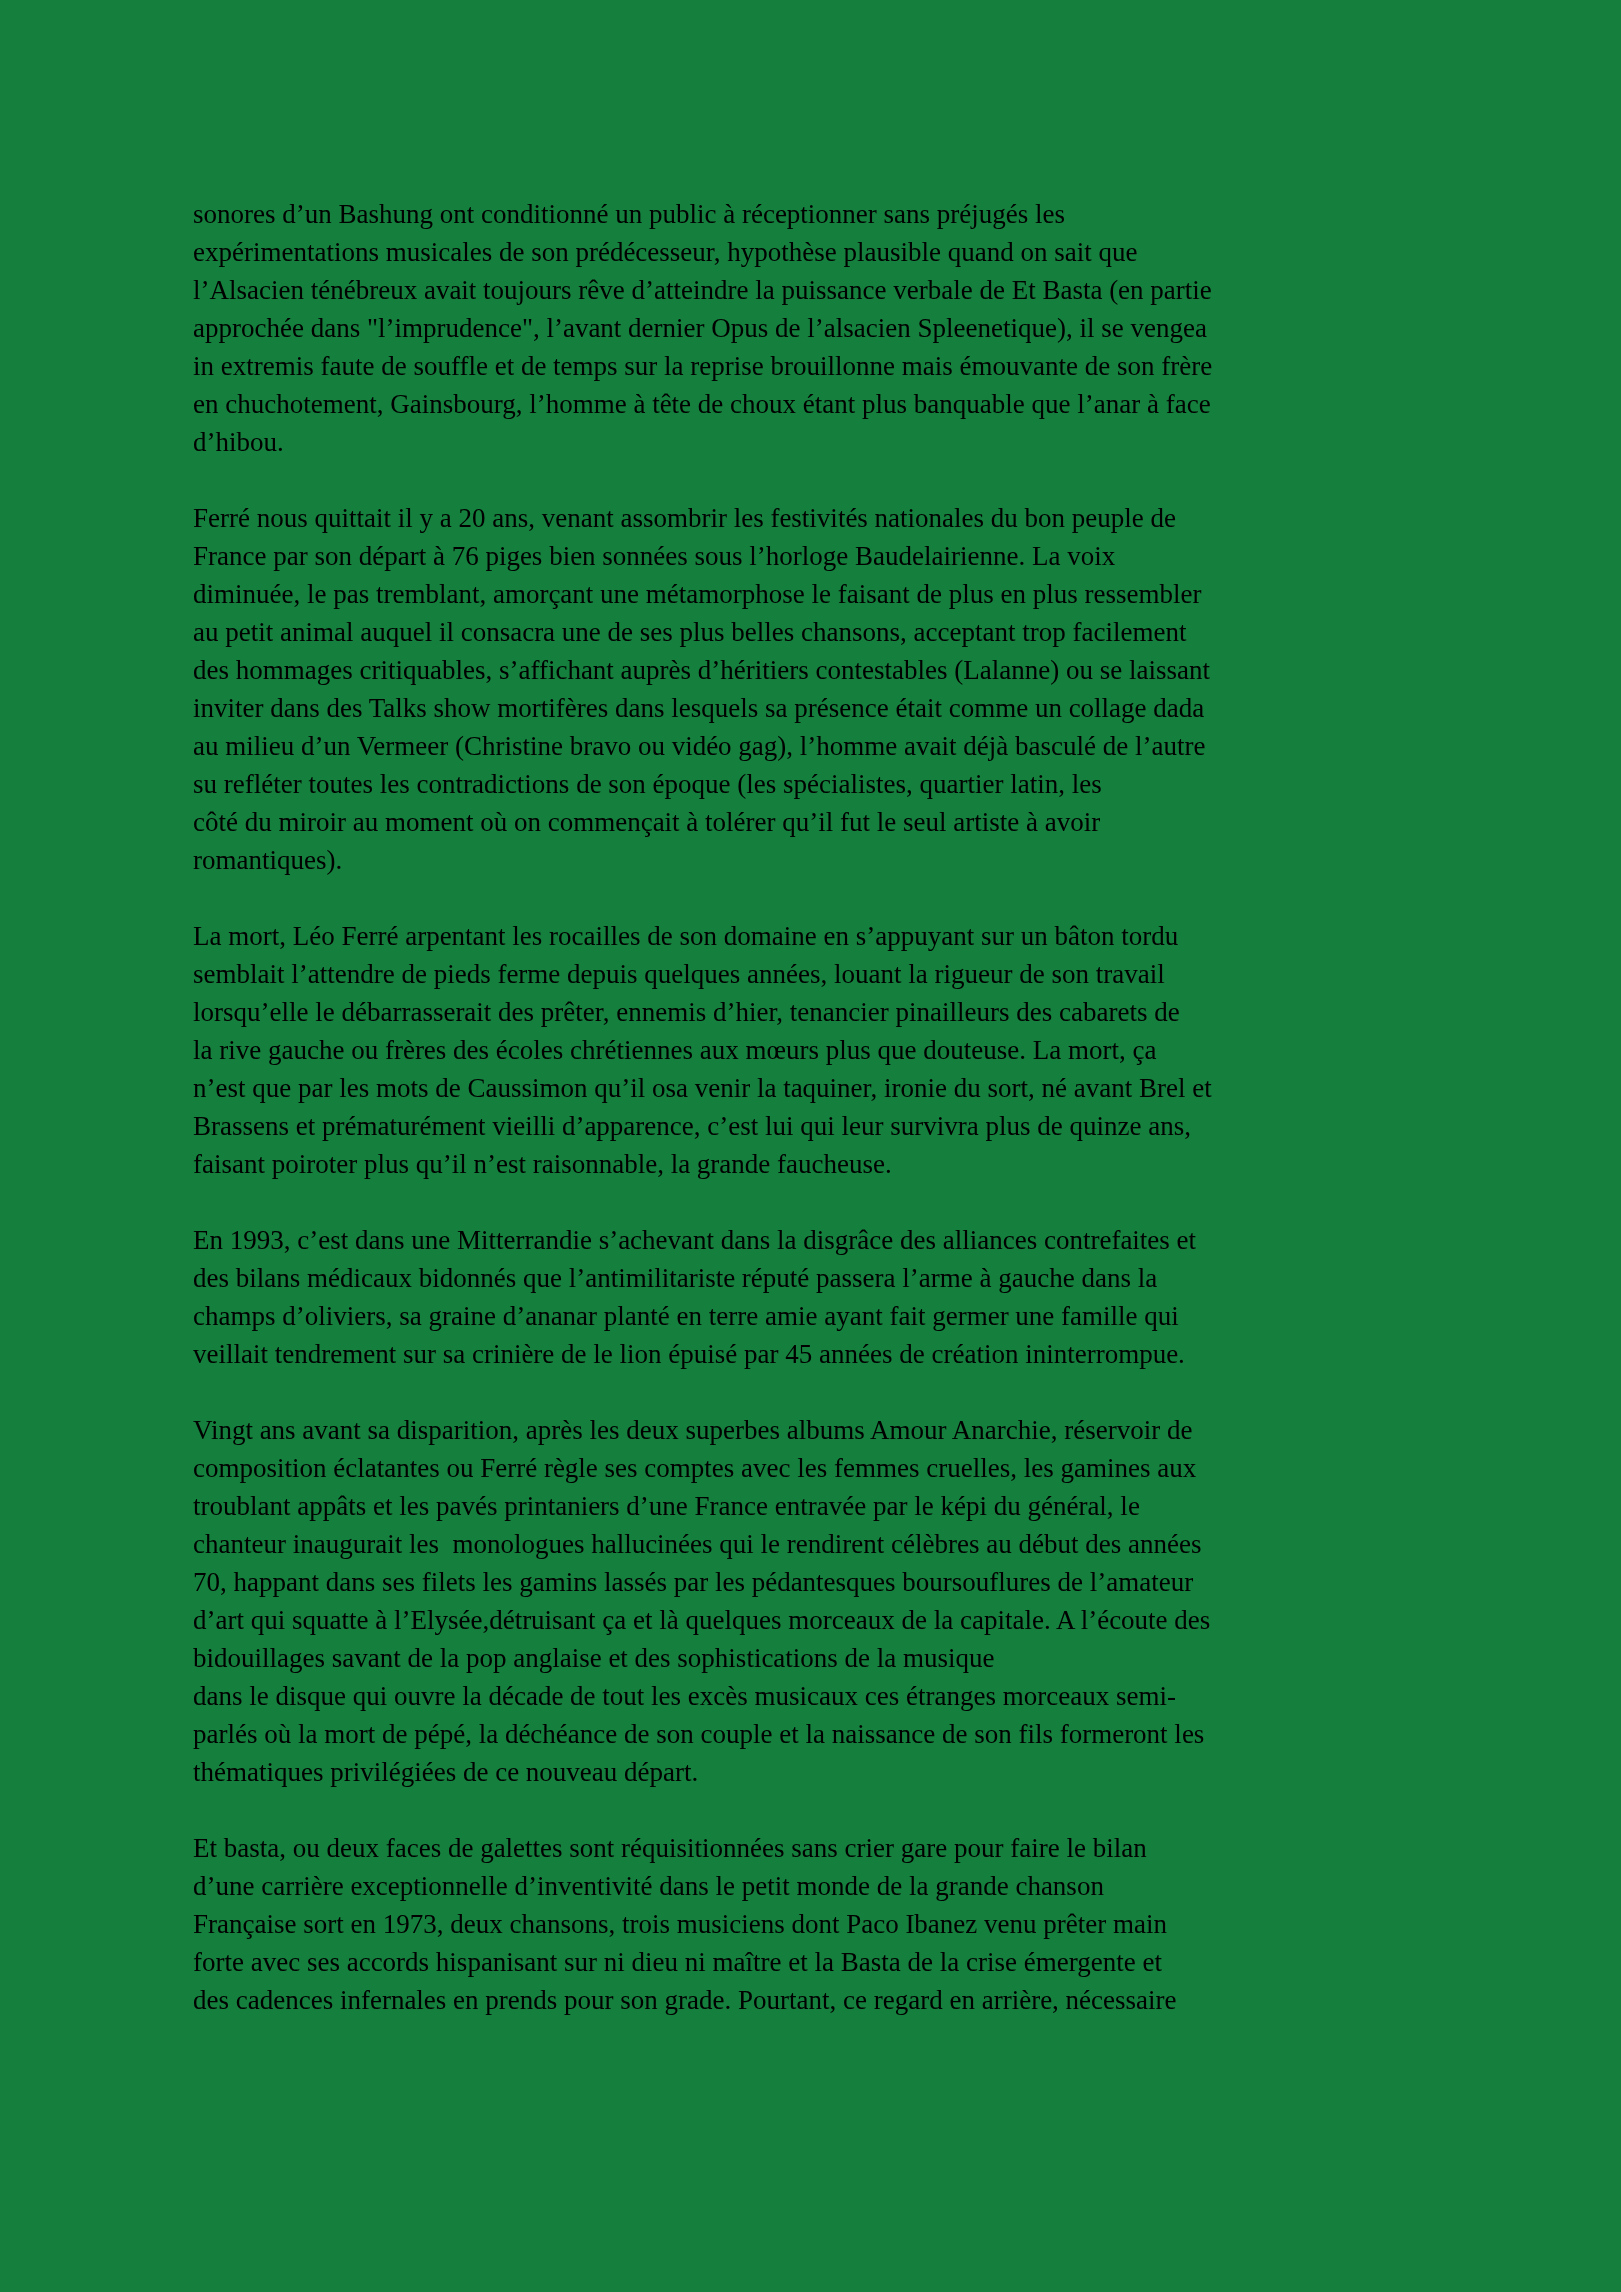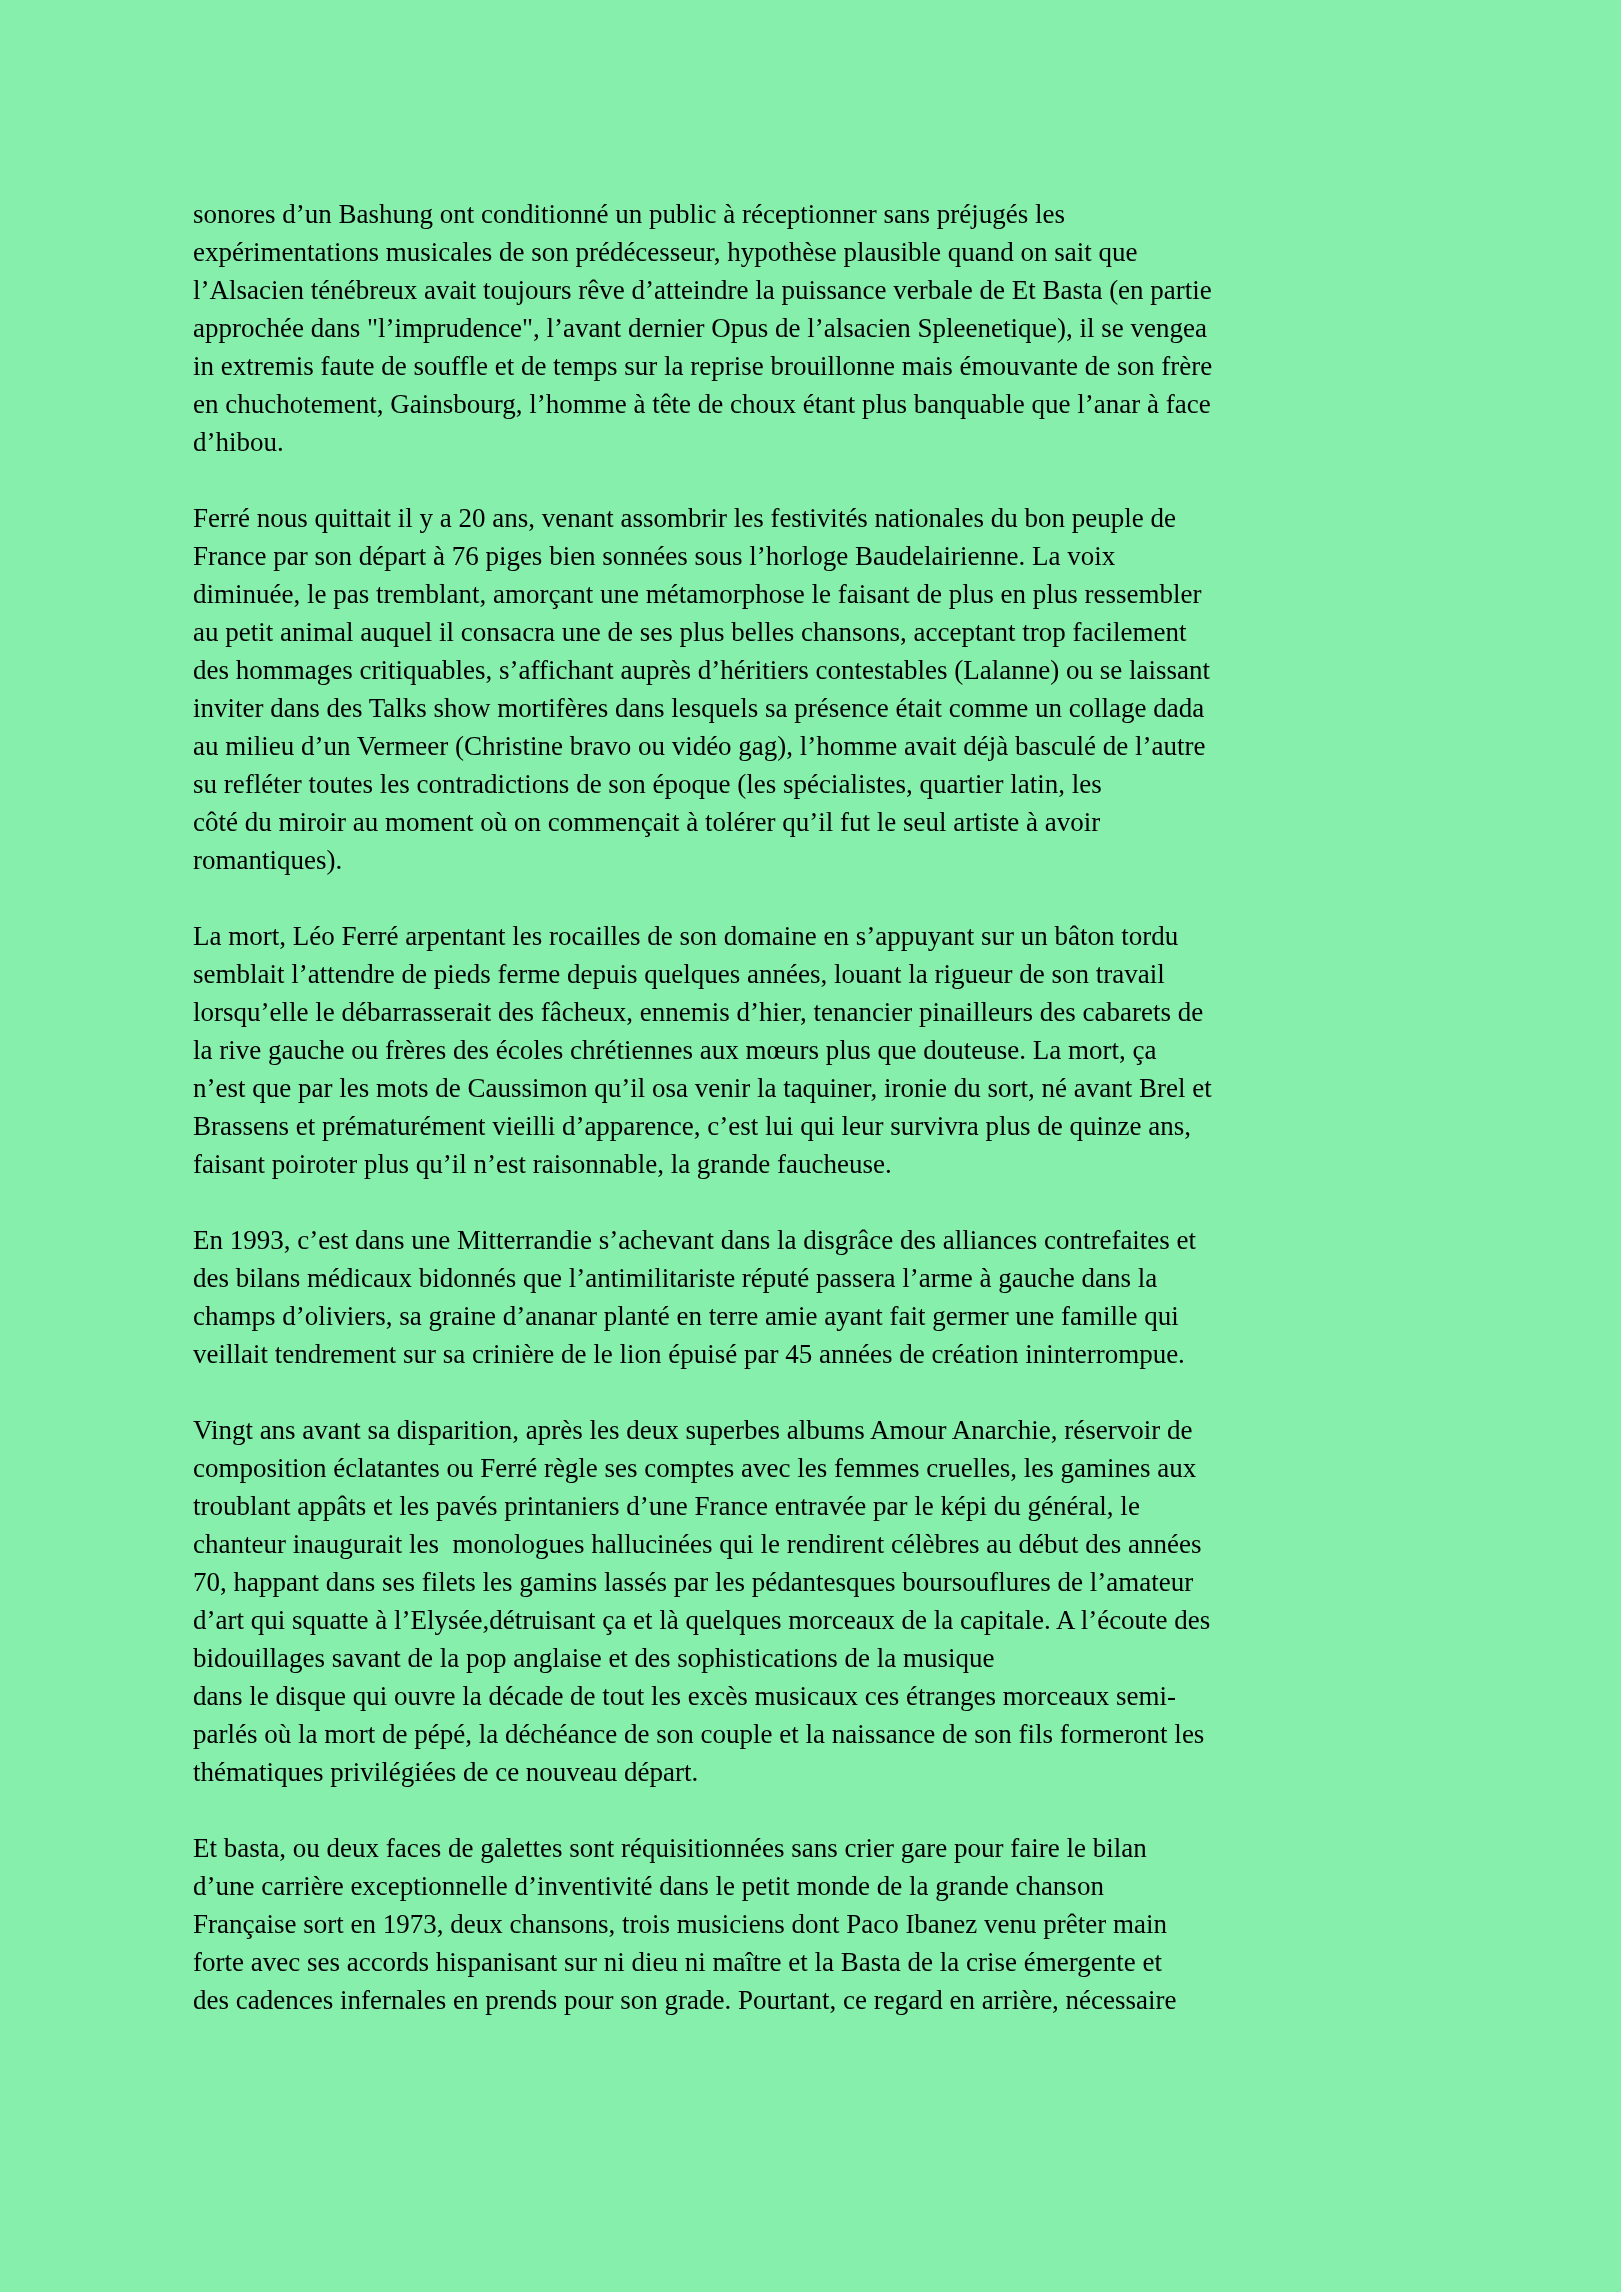--- a/index.html
+++ b/index.html
@@ -12,21 +12,21 @@
       height: 2293px;
       position: relative;
       overflow: hidden;
     }
     .page {
       position: absolute;
       left: 0;
       top: 0;
       width: 1621px;
       height: 2293px;
-      background: #86efac;
+      background: #15803d;
     }
     .text-body {
       position: absolute;
       left: 193px;
       top: 195px;
       width: 1245px;
       font-family: "Liberation Serif", "DejaVu Serif", serif;
       font-size: 27px;
       line-height: 38px;
       color: #000000;
@@ -67,21 +67,21 @@
       <span class="line">inviter dans des Talks show mortifères dans lesquels sa présence était comme un collage dada</span>
       <span class="line">au milieu d’un Vermeer (Christine bravo ou vidéo gag), l’homme avait déjà basculé de l’autre</span>
       <span class="line">su refléter toutes les contradictions de son époque (les spécialistes, quartier latin, les</span>
       <span class="line">côté du miroir au moment où on commençait à tolérer qu’il fut le seul artiste à avoir</span>
       <span class="line">romantiques).</span>
     </div>
 
     <div class="para">
       <span class="line">La mort, Léo Ferré arpentant les rocailles de son domaine en s’appuyant sur un bâton tordu</span>
       <span class="line">semblait l’attendre de pieds ferme depuis quelques années, louant la rigueur de son travail</span>
-      <span class="line">lorsqu’elle le débarrasserait des fâcheux, ennemis d’hier, tenancier pinailleurs des cabarets de</span>
+      <span class="line">lorsqu’elle le débarrasserait des prêter, ennemis d’hier, tenancier pinailleurs des cabarets de</span>
       <span class="line">la rive gauche ou frères des écoles chrétiennes aux mœurs plus que douteuse. La mort, ça</span>
       <span class="line">n’est que par les mots de Caussimon qu’il osa venir la taquiner, ironie du sort, né avant Brel et</span>
       <span class="line">Brassens et prématurément vieilli d’apparence, c’est lui qui leur survivra plus de quinze ans,</span>
       <span class="line">faisant poiroter plus qu’il n’est raisonnable, la grande faucheuse.</span>
     </div>
 
     <div class="para">
       <span class="line">En 1993, c’est dans une Mitterrandie s’achevant dans la disgrâce des alliances contrefaites et</span>
       <span class="line">des bilans médicaux bidonnés que l’antimilitariste réputé passera l’arme à gauche dans la</span>
       <span class="line">champs d’oliviers, sa graine d’ananar planté en terre amie ayant fait germer une famille qui</span>

